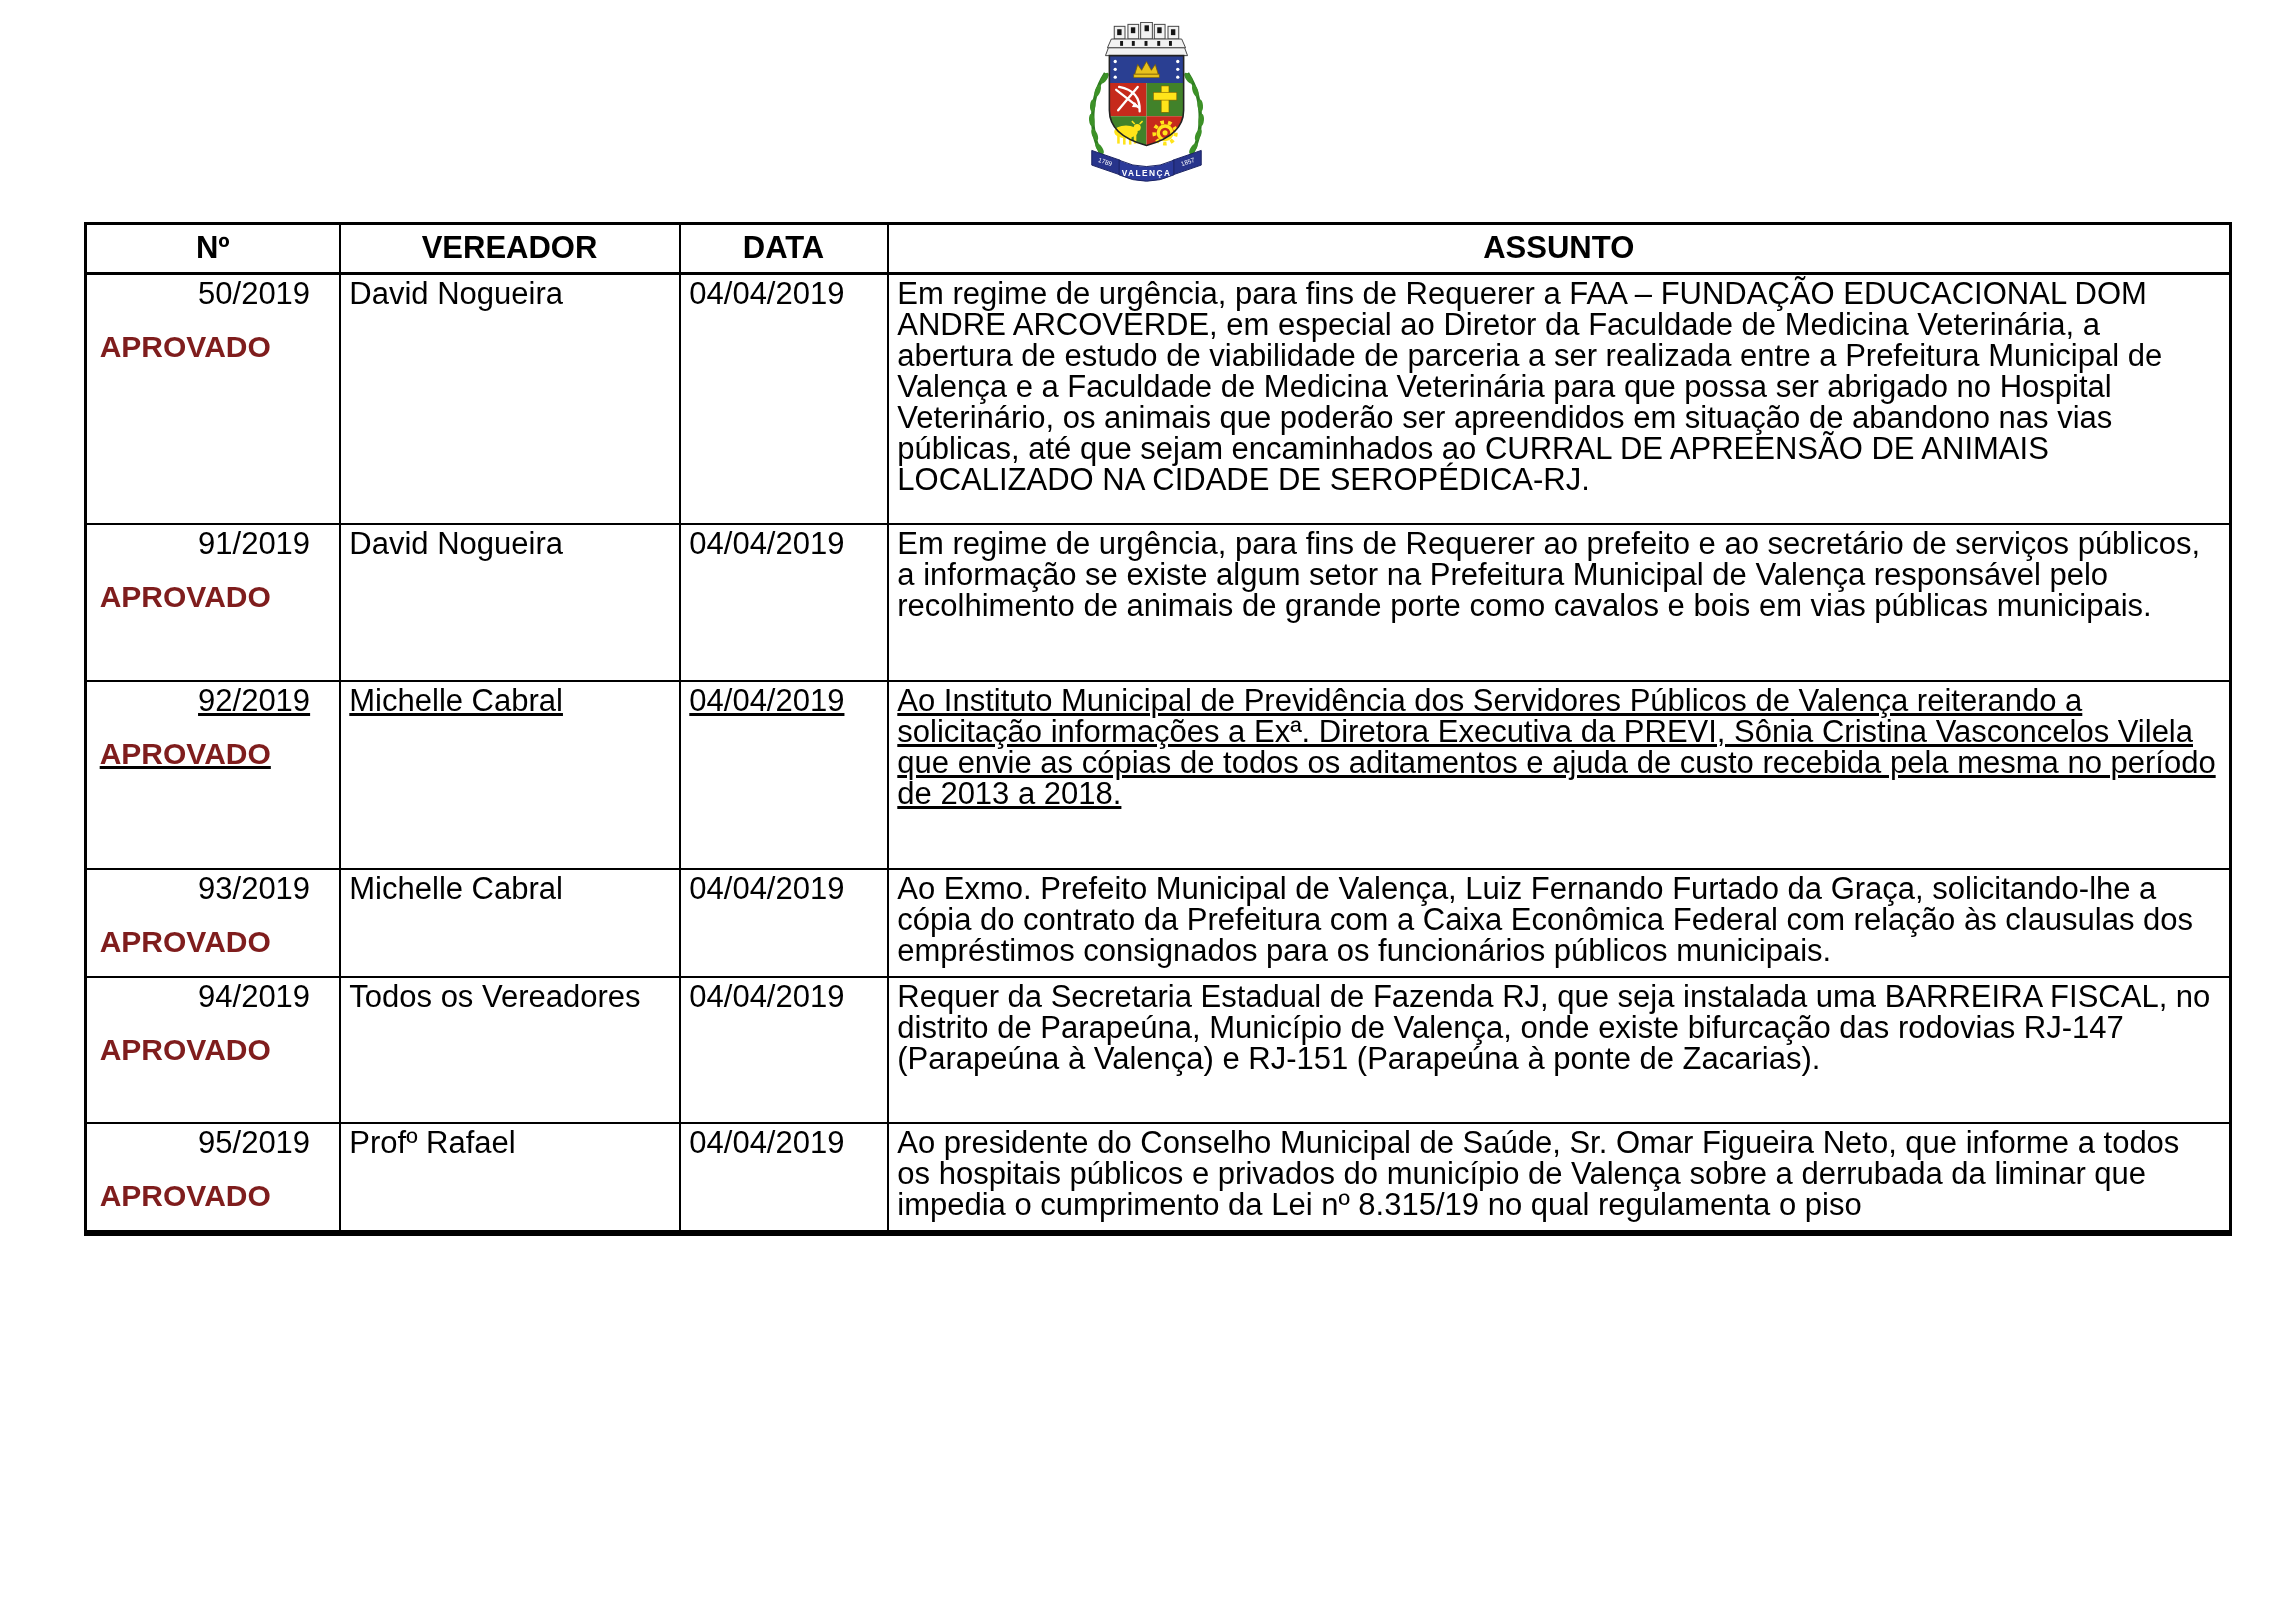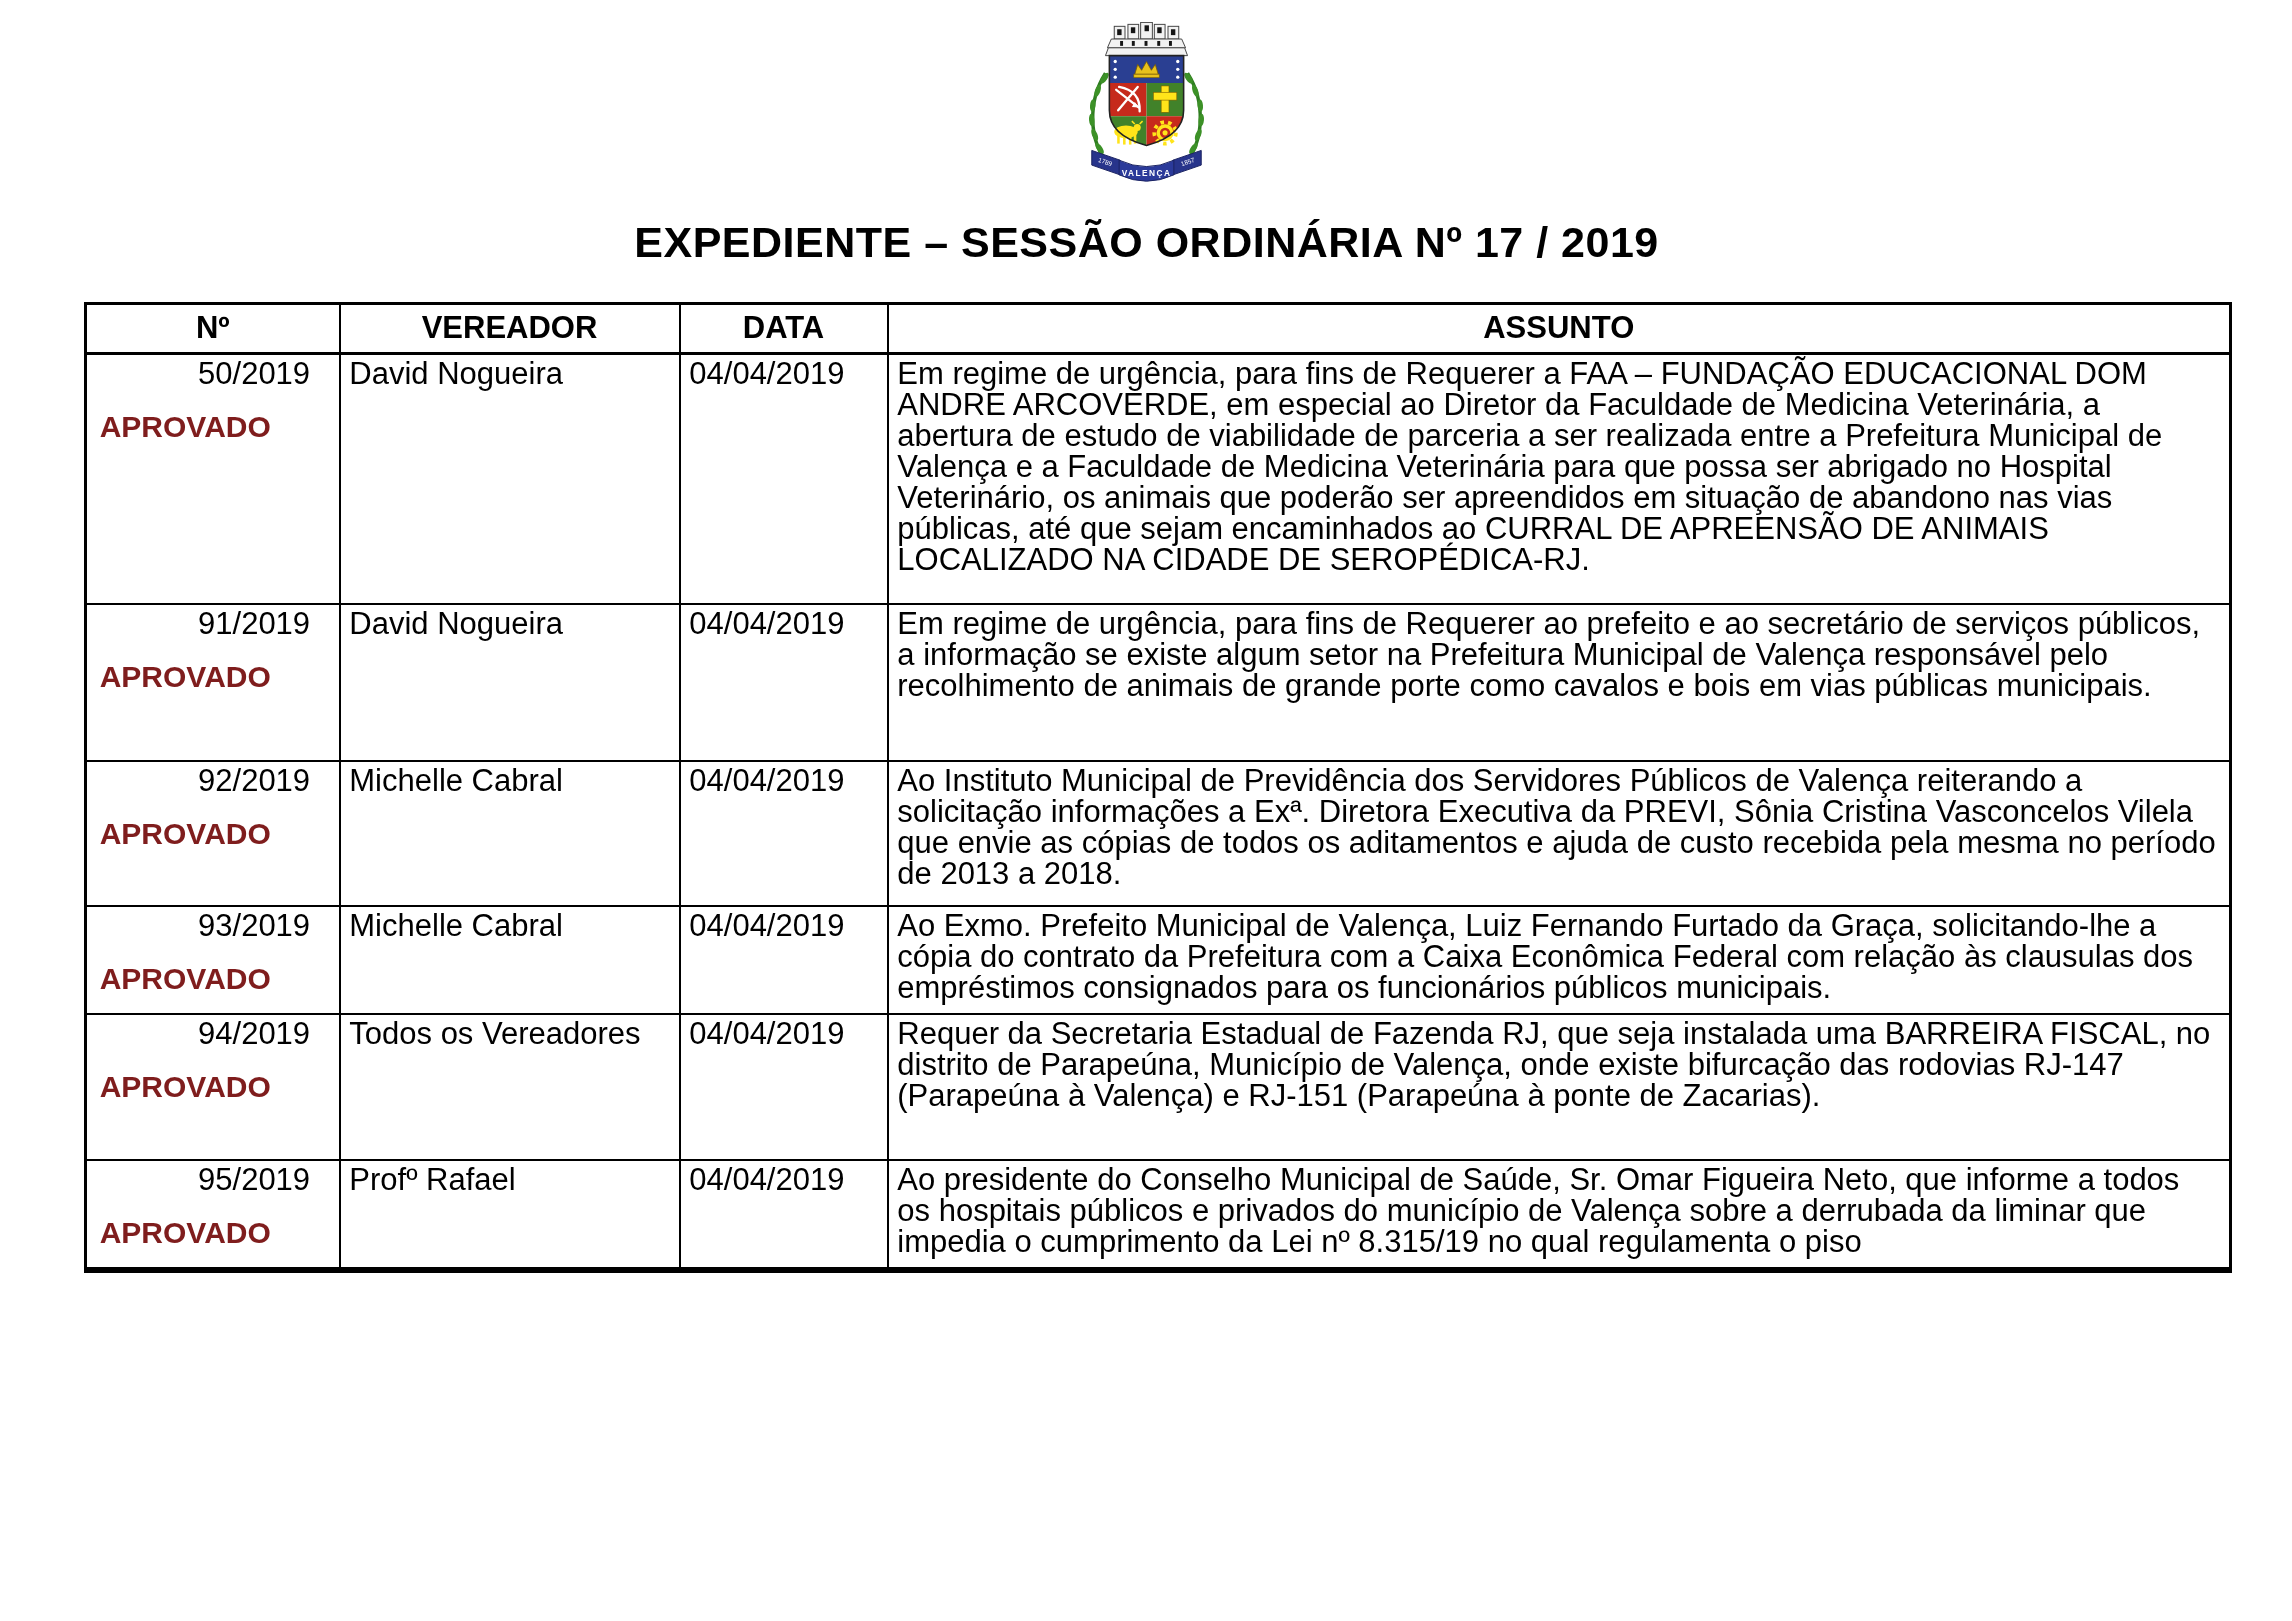--- a/index.html
+++ b/index.html
@@ -30,21 +30,21 @@
   table.req td{
     border:2.9px solid #000;vertical-align:top;
     font-size:31px;line-height:31px;
     padding:2.9px 8.8px;
   }
   td.cell-num{padding:2.9px 0 2.9px 9.8px;}
   .req-number{text-align:right;padding-right:19.6px;}
   .status{color:#7f1d1d;font-weight:bold;font-size:30px;margin-top:22px;padding-left:3.9px;}
   tbody tr:nth-child(1){height:250px;}
   tbody tr:nth-child(2){height:157px;}
-  tbody tr:nth-child(3){height:145px;}
+  tbody tr:nth-child(3){height:188px;text-decoration:underline;}
   tbody tr:nth-child(4){height:108px;}
   tbody tr:nth-child(5){height:146px;}
   tbody tr:nth-child(6){height:110px;}
 </style>
 </head>
 <body>
 
 <div class="doc">
 
   <div class="centered">
@@ -153,21 +153,20 @@
       <g>
         <path d="M10,131 l29,10 v15 l-29,-10 z" fill="#27348b" stroke="#1a2260" stroke-width="1"></path>
         <path d="M122,131 l-29,10 v15 l29,-10 z" fill="#27348b" stroke="#1a2260" stroke-width="1"></path>
         <path d="M38,141 q28,13 56,0 v15 q-28,13 -56,0 z" fill="#2b3a9a" stroke="#1a2260" stroke-width="1"></path>
         <text x="24" y="145" text-anchor="middle" fill="#fff" font-size="6.5" transform="rotate(19 24 142)">1789</text>
         <text x="66" y="157" text-anchor="middle" fill="#fff" font-size="8.5" font-weight="bold" letter-spacing="1.5">VALENÇA</text>
         <text x="108" y="145" text-anchor="middle" fill="#fff" font-size="6.5" transform="rotate(-19 108 142)">1857</text>
       </g>
     </svg>
 
-    <div class="doc-title">EXPEDIENTE – SESSÃO ORDINÁRIA Nº 17 / 2019</div>
   </div>
 
   <table class="req">
     <colgroup>
       <col class="c-num">
         <col class="c-ver">
         <col class="c-data">
         <col>
     </colgroup>
     <thead>

